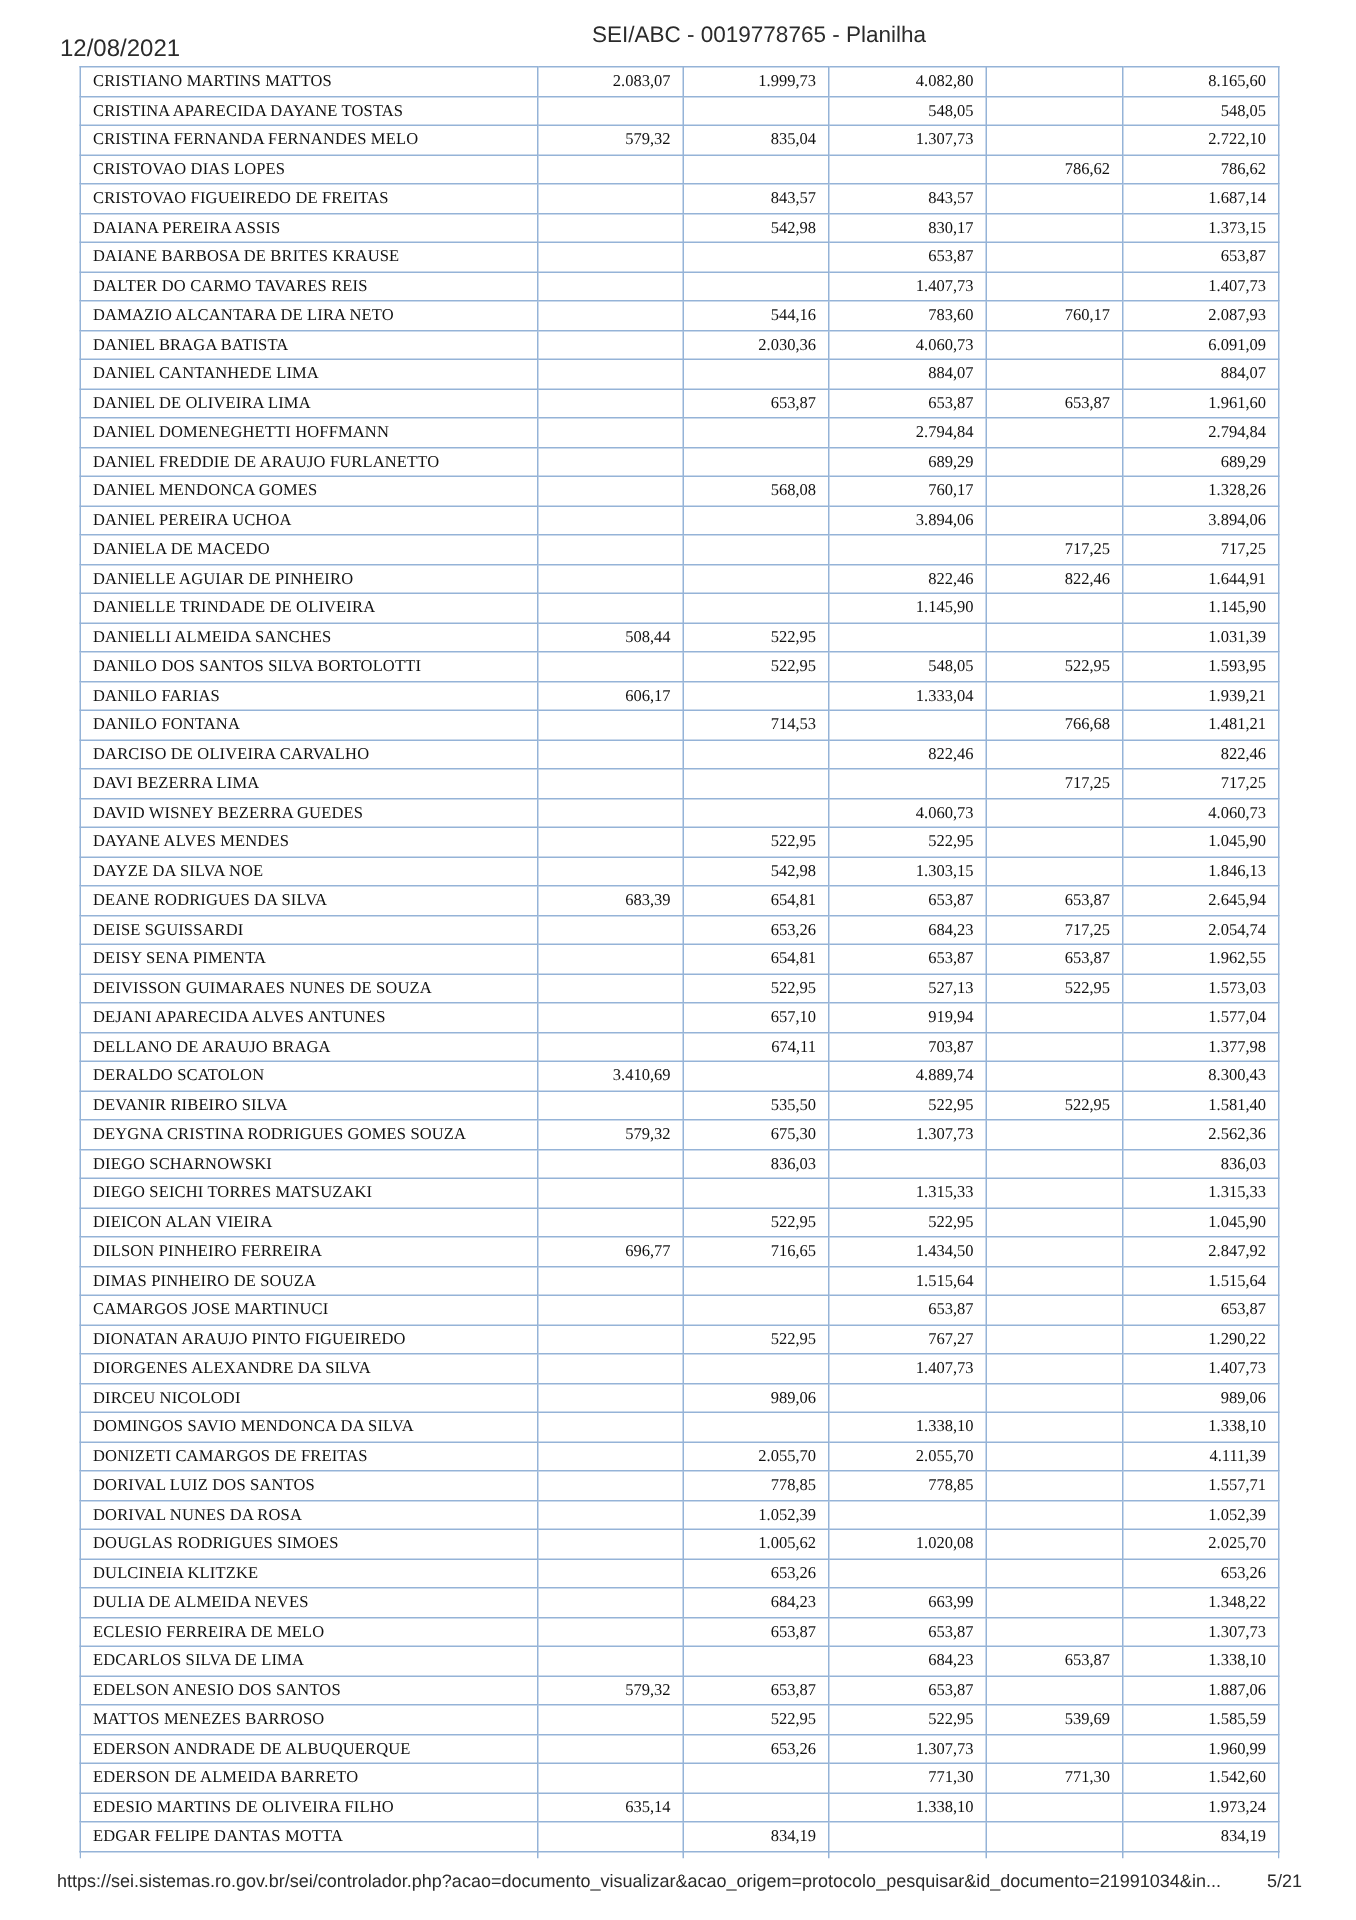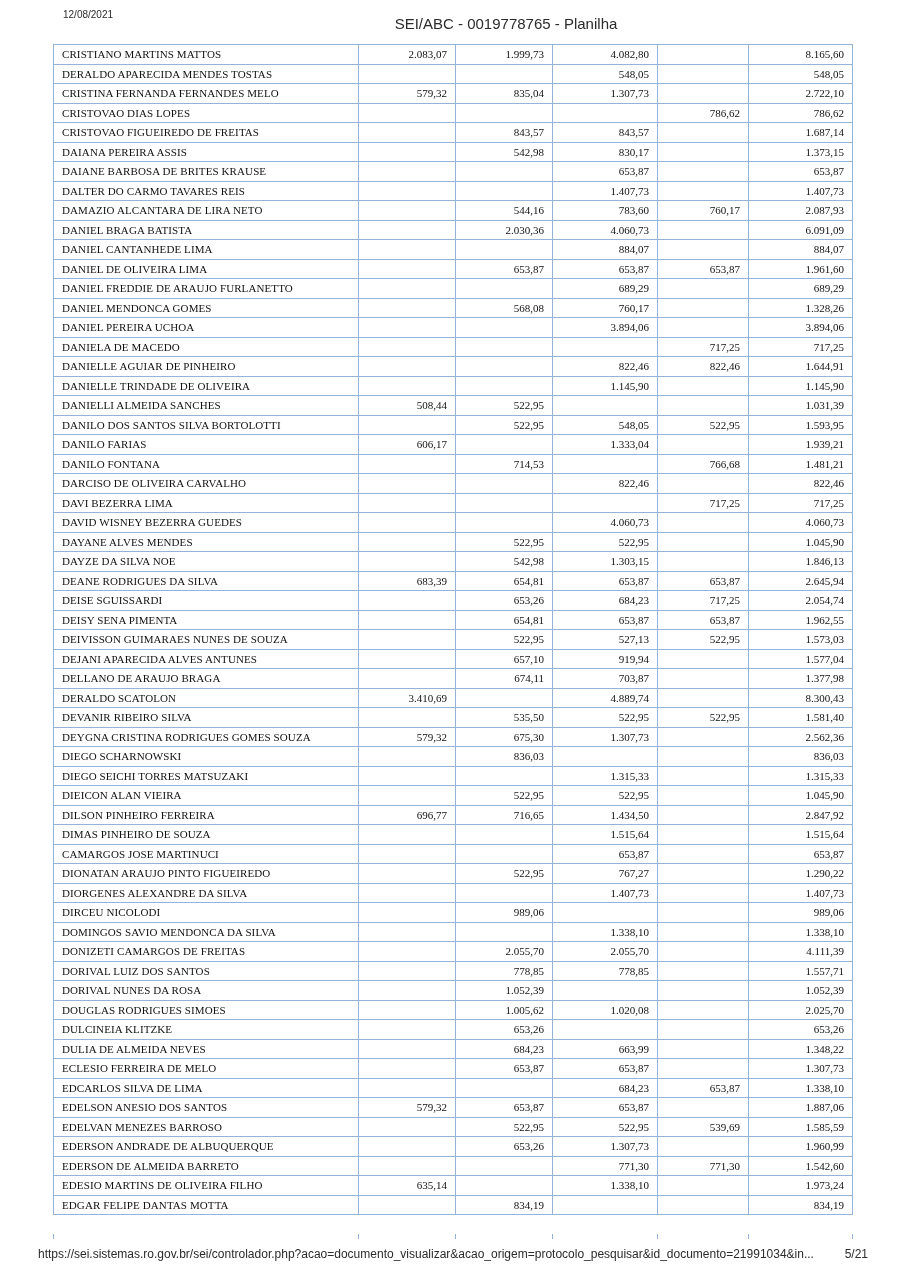--- a/index.html
+++ b/index.html
@@ -11,25 +11,24 @@
     width: 904px;
     height: 1280px;
     position: relative;
     overflow: hidden;
     font-family: "Liberation Sans", sans-serif;
     color: #1a1a1a;
   }
   .print-header-date {
     position: absolute;
     left: 40px;
-    top: 9px;
-    font-size: 10px;
+    top: 24px;
+    font-size: 16px;
     color: #2b2b2b;
     white-space: nowrap;
-    margin-left: 23px;
   }
   .print-header-title {
     position: absolute;
     left: 506px;
     top: 15px;
     transform: translateX(-50%);
     font-size: 15px;
     color: #2b2b2b;
     white-space: nowrap;
   }
@@ -112,21 +111,21 @@
   <tbody id="sheet-body">
       <tr>
         <td class="name">CRISTIANO MARTINS MATTOS</td>
         <td class="num">2.083,07</td>
         <td class="num">1.999,73</td>
         <td class="num">4.082,80</td>
         <td class="num"></td>
         <td class="num">8.165,60</td>
       </tr>
       <tr>
-        <td class="name">DERALDO APARECIDA MENDES TOSTAS</td>
+        <td class="name">CRISTINA APARECIDA DAYANE TOSTAS</td>
         <td class="num"></td>
         <td class="num"></td>
         <td class="num">548,05</td>
         <td class="num"></td>
         <td class="num">548,05</td>
       </tr>
       <tr>
         <td class="name">CRISTINA FERNANDA FERNANDES MELO</td>
         <td class="num">579,32</td>
         <td class="num">835,04</td>
@@ -200,20 +199,28 @@
       </tr>
       <tr>
         <td class="name">DANIEL DE OLIVEIRA LIMA</td>
         <td class="num"></td>
         <td class="num">653,87</td>
         <td class="num">653,87</td>
         <td class="num">653,87</td>
         <td class="num">1.961,60</td>
       </tr>
       <tr>
+        <td class="name">DANIEL DOMENEGHETTI HOFFMANN</td>
+        <td class="num"></td>
+        <td class="num"></td>
+        <td class="num">2.794,84</td>
+        <td class="num"></td>
+        <td class="num">2.794,84</td>
+      </tr>
+      <tr>
         <td class="name">DANIEL FREDDIE DE ARAUJO FURLANETTO</td>
         <td class="num"></td>
         <td class="num"></td>
         <td class="num">689,29</td>
         <td class="num"></td>
         <td class="num">689,29</td>
       </tr>
       <tr>
         <td class="name">DANIEL MENDONCA GOMES</td>
         <td class="num"></td>
@@ -544,21 +551,21 @@
       </tr>
       <tr>
         <td class="name">EDELSON ANESIO DOS SANTOS</td>
         <td class="num">579,32</td>
         <td class="num">653,87</td>
         <td class="num">653,87</td>
         <td class="num"></td>
         <td class="num">1.887,06</td>
       </tr>
       <tr>
-        <td class="name">EDELVAN MENEZES BARROSO</td>
+        <td class="name">MATTOS MENEZES BARROSO</td>
         <td class="num"></td>
         <td class="num">522,95</td>
         <td class="num">522,95</td>
         <td class="num">539,69</td>
         <td class="num">1.585,59</td>
       </tr>
       <tr>
         <td class="name">EDERSON ANDRADE DE ALBUQUERQUE</td>
         <td class="num"></td>
         <td class="num">653,26</td>

